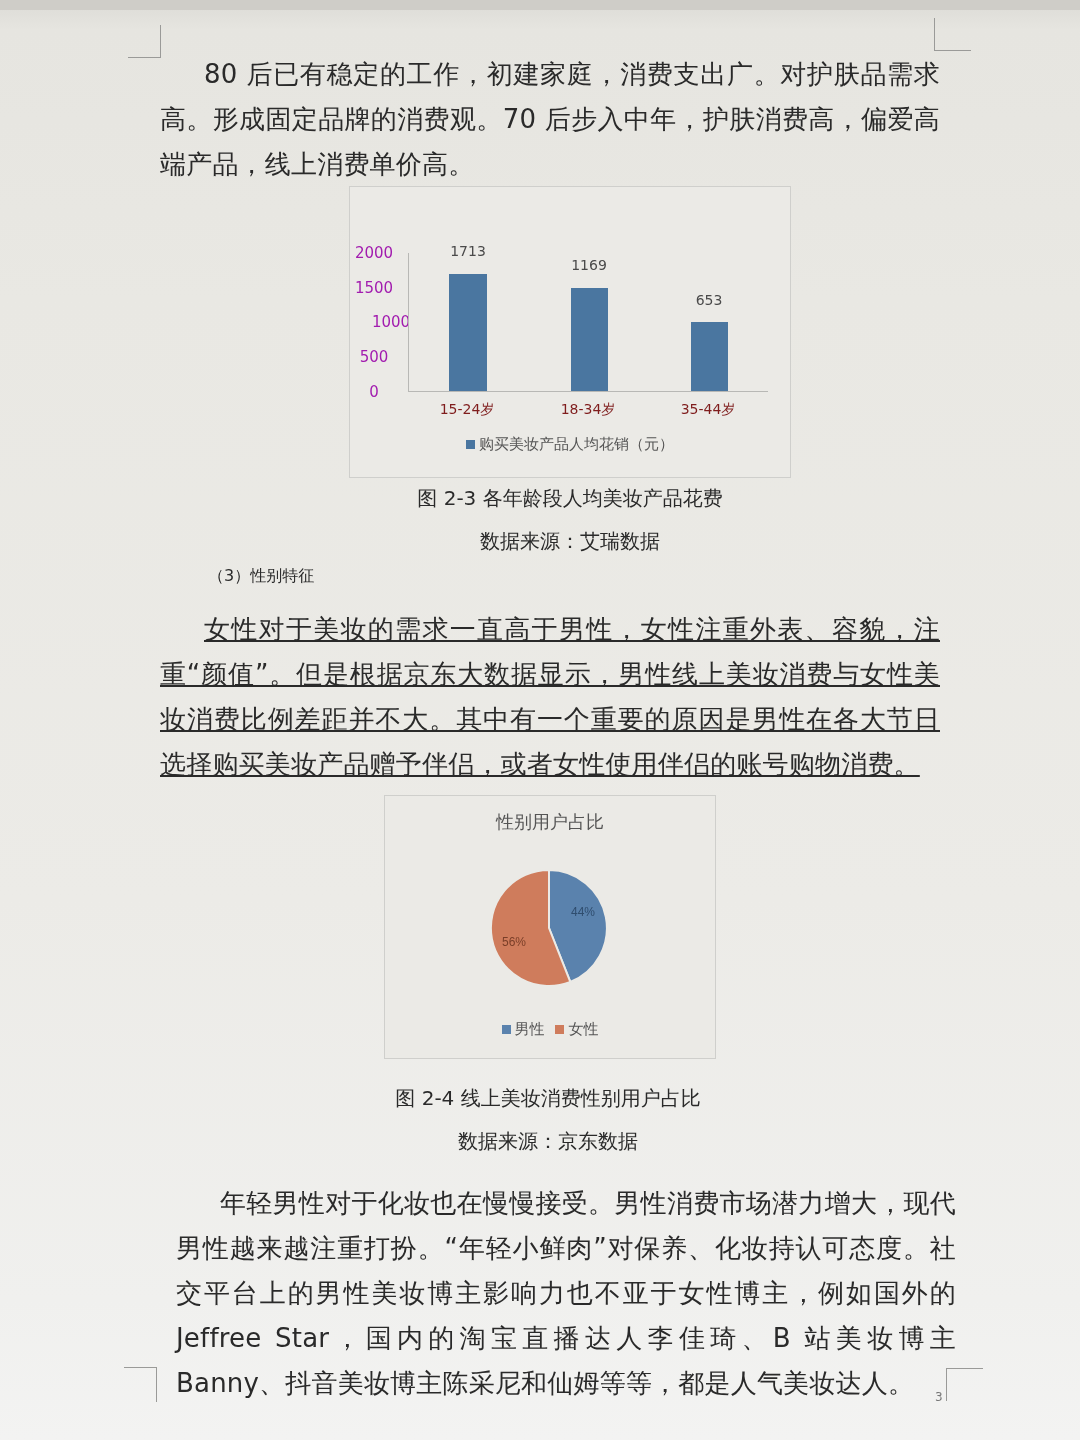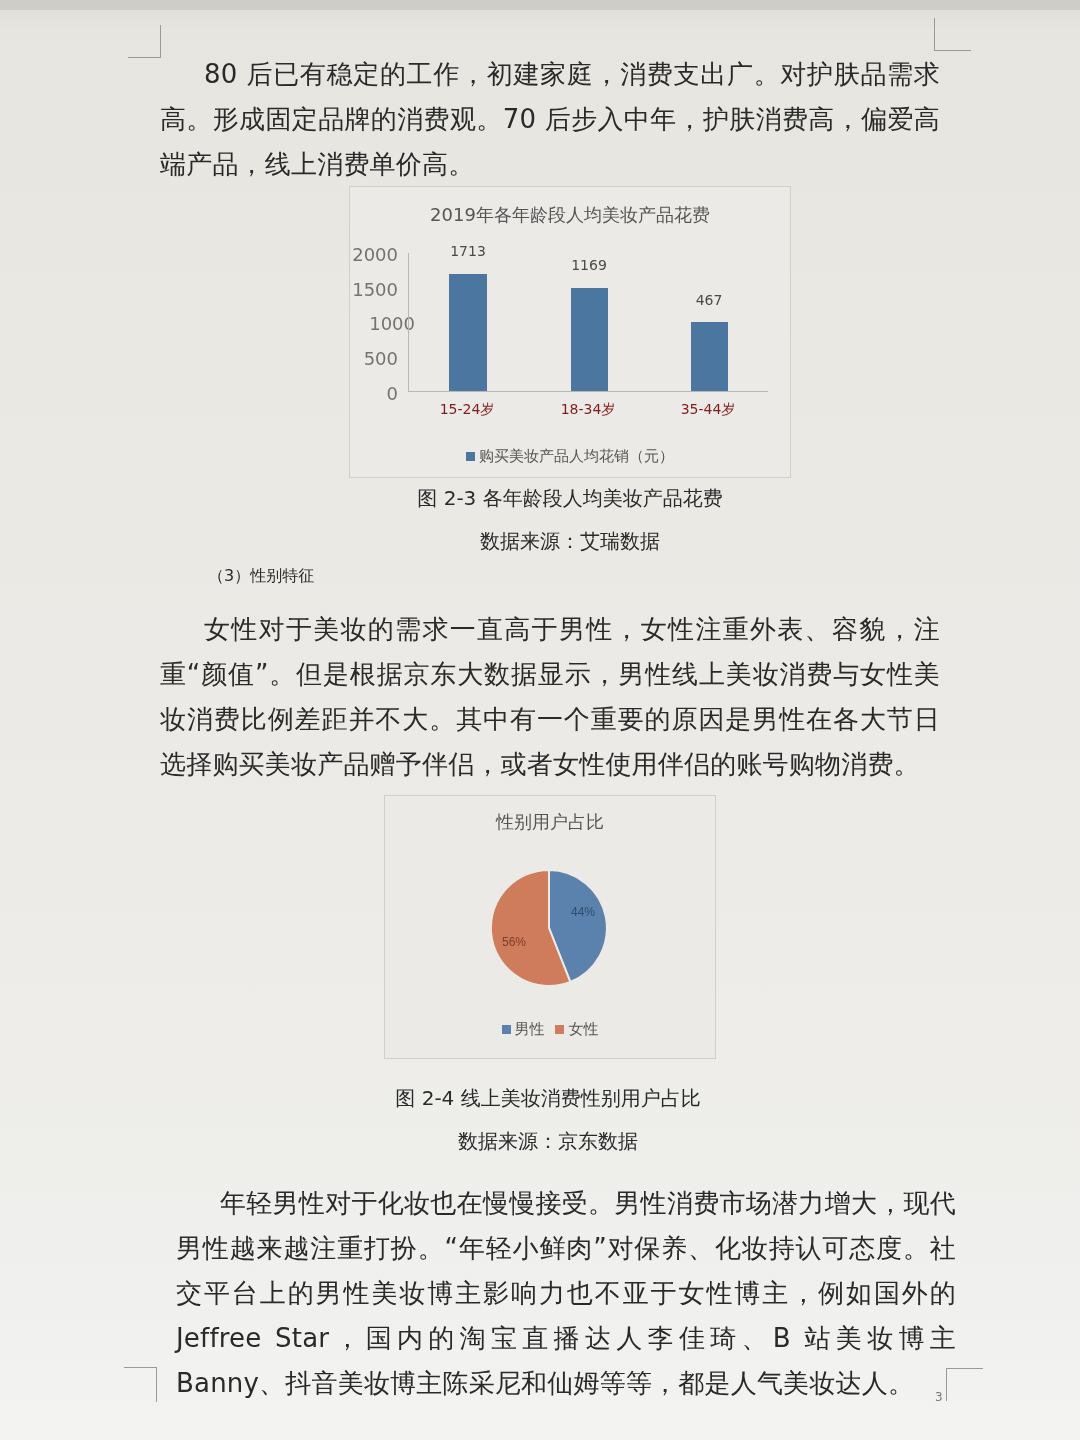--- a/index.html
+++ b/index.html
@@ -16,37 +16,37 @@
     .c-bl { left: 124px; top: 1367px; width: 32px; height: 34px; border-right-width: 1.5px; border-top-width: 1.5px; }
     .c-br { left: 946px; top: 1368px; width: 36px; height: 32px; border-left-width: 1.5px; border-top-width: 1.5px; }
     .page-num { position: absolute; left: 935px; top: 1390px; font-size: 12px; color: #777; }
 
     .para {
       position: absolute; left: 160px; width: 780px;
       font-size: 26px; line-height: 45px; letter-spacing: 0.2px; color: #2a2a2a;
       text-indent: 44px; text-align: justify;
     }
     .p1 { top: 52px; }
-    .p2 { top: 607px; }
+    .p2 { top: 607px; text-decoration: underline; }
     .p3 { top: 1165px; }
     .heading { position: absolute; left: 208px; top: 566px; font-size: 16px; color: #2a2a2a; }
     .caption { position: absolute; left: 0; width: 1080px; text-align: center; font-size: 20px; color: #2a2a2a; }
     .cap1 { top: 485px; padding-left: 60px; box-sizing: border-box; }
     .src1 { top: 528px; padding-left: 60px; box-sizing: border-box; }
     .cap2 { top: 1085px; padding-left: 16px; box-sizing: border-box; }
     .src2 { top: 1128px; padding-left: 16px; box-sizing: border-box; }
 
     .chart-box { position: absolute; border: 1.5px solid #cfcfcc; background: #ebeae6; }
     .bar-chart { left: 349px; top: 186px; width: 440px; height: 290px; }
     .pie-chart { left: 384px; top: 795px; width: 330px; height: 262px; }
     .chart-title { position: absolute; left: 0; width: 100%; text-align: center; font-size: 18px; color: #555; }
     .bar-chart .chart-title { top: 16px; }
     .pie-chart .chart-title { top: 14px; }
 
-    .y-tick { position: absolute; width: 48px; text-align: right; font-size: 18px; color: #737373; }
+    .y-tick { position: absolute; width: 48px; text-align: center; font-size: 15px; color: #a21caf; }
     .axis-line { position: absolute; background: #b8b8b5; }
     .bar { position: absolute; background: #4a76a0; }
     .bar-label { position: absolute; width: 60px; text-align: center; font-size: 14px; color: #4a4a4a; }
     .x-label { position: absolute; width: 90px; text-align: center; font-size: 14px; color: #7f1d1d; }
     .legend { position: absolute; left: 0; width: 100%; text-align: center; font-size: 15px; color: #555; }
     .legend .sw { display: inline-block; width: 9px; height: 9px; margin-right: 4px; vertical-align: middle; }
     .legend .item { margin: 0 3px; }
   </style>
 </head>
 <body>
@@ -54,44 +54,43 @@
 <div class="top-band"></div>
 <div class="corner c-tl"></div>
 <div class="corner c-tr"></div>
 <div class="corner c-bl"></div>
 <div class="corner c-br"></div>
 <div class="page-num">3</div>
 
 <p class="para p1" style="margin:0">80 后已有稳定的工作，初建家庭，消费支出广。对护肤品需求高。形成固定品牌的消费观。70 后步入中年，护肤消费高，偏爱高端产品，线上消费单价高。</p>
 
 <div class="chart-box bar-chart">
-  <div class="chart-title">2019年各年龄段人均美妆产品花费</div>
 
   <div class="y-tick" style="left:0px; top:57px;">2000</div>
   <div class="y-tick" style="left:0px; top:92px;">1500</div>
   <div class="y-tick" style="left:17px; top:126px;">1000</div>
   <div class="y-tick" style="left:0px; top:161px;">500</div>
   <div class="y-tick" style="left:0px; top:196px;">0</div>
 
   <div class="axis-line" style="left:58px; top:66px; width:1px; height:139px;"></div>
   <div class="axis-line" style="left:58px; top:204px; width:360px; height:1px;"></div>
 
   <div class="bar" style="left:99px; top:87px; width:38px; height:117px;"></div>
   <div class="bar" style="left:221px; top:101px; width:37px; height:103px;"></div>
   <div class="bar" style="left:341px; top:135px; width:37px; height:69px;"></div>
 
   <div class="bar-label" style="left:88px; top:56px;">1713</div>
   <div class="bar-label" style="left:209px; top:70px;">1169</div>
-  <div class="bar-label" style="left:329px; top:105px;">467</div>
+  <div class="bar-label" style="left:329px; top:105px;">653</div>
 
   <div class="x-label" style="left:72px; top:214px;">15-24岁</div>
   <div class="x-label" style="left:193px; top:214px;">18-34岁</div>
   <div class="x-label" style="left:313px; top:214px;">35-44岁</div>
 
-  <div class="legend" style="top:260px;">
+  <div class="legend" style="top:248px;">
     <span class="sw" style="background:#4a76a0"></span><span>购买美妆产品人均花销（元）</span>
   </div>
 </div>
 
 <div class="caption cap1">图 2-3  各年龄段人均美妆产品花费</div>
 <div class="caption src1">数据来源：艾瑞数据</div>
 
 <div class="heading">（3）性别特征</div>
 
 <p class="para p2" style="margin:0">女性对于美妆的需求一直高于男性，女性注重外表、容貌，注重“颜值”。但是根据京东大数据显示，男性线上美妆消费与女性美妆消费比例差距并不大。其中有一个重要的原因是男性在各大节日选择购买美妆产品赠予伴侣，或者女性使用伴侣的账号购物消费。</p>

